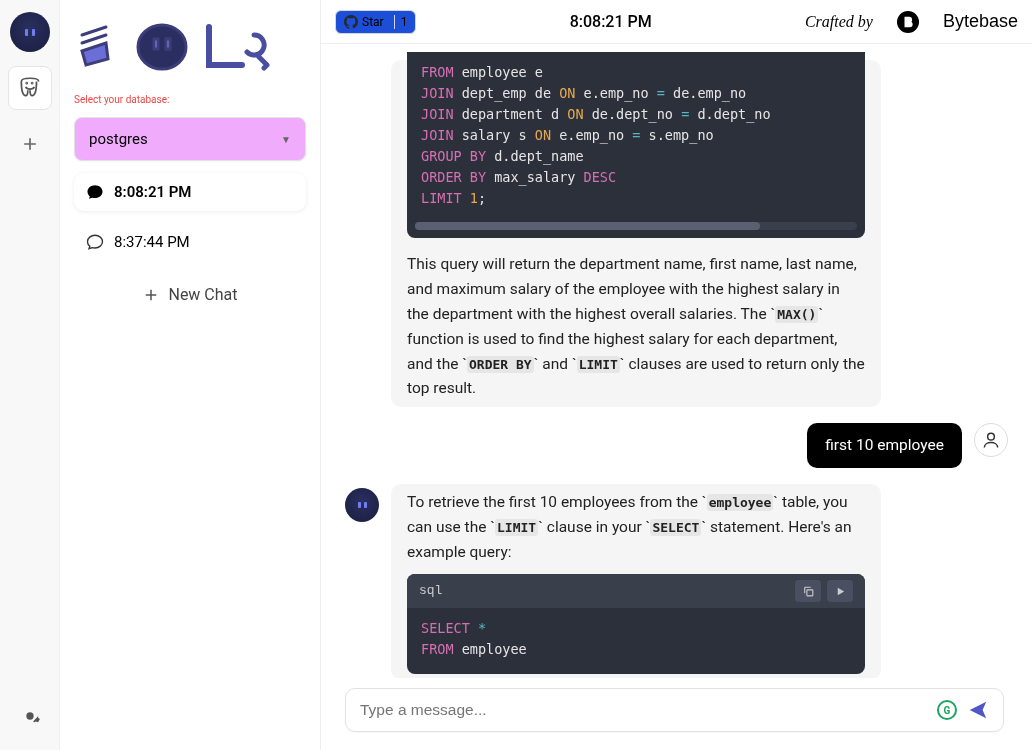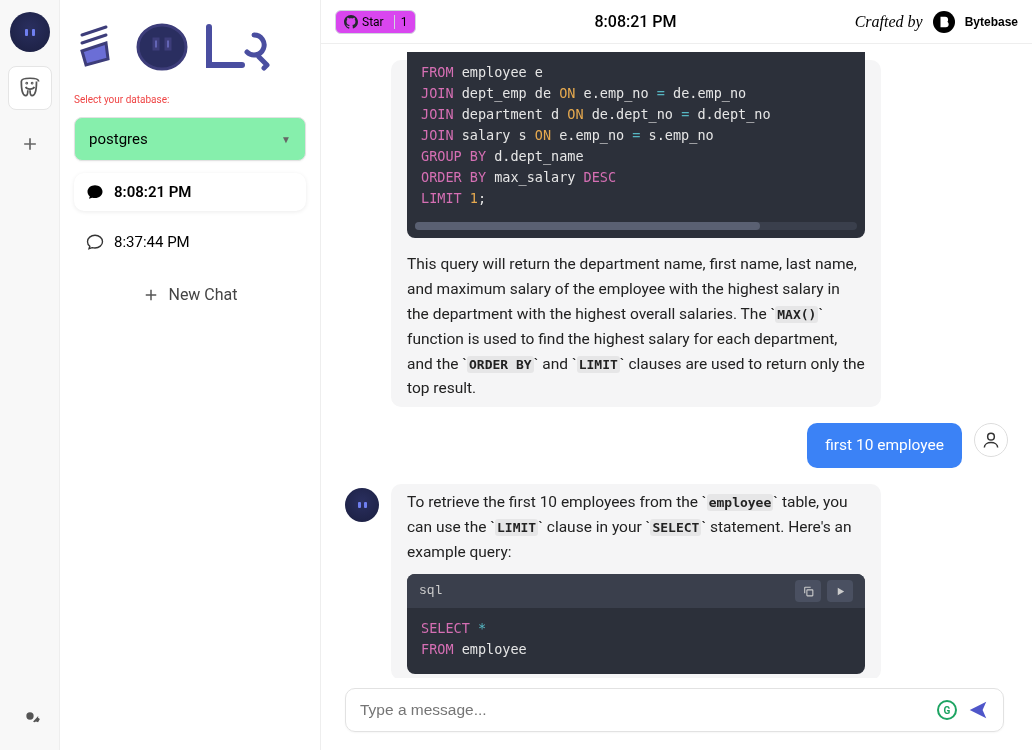--- a/index.html
+++ b/index.html
@@ -11,45 +11,45 @@
 .rail-avatar .eyes span { width:3px; height:7px; background:#6f7ff0; border-radius:1px; }
 .rail-db { width:44px; height:44px; background:#fff; border:1px solid #e5e5e5; border-radius:8px; display:flex; align-items:center; justify-content:center; }
 .rail-add { width:44px; height:44px; display:flex; align-items:center; justify-content:center; color:#666; font-size:24px; cursor:pointer; }
 .rail-spacer { flex:1; }
 .rail-gear { width:44px; height:44px; display:flex; align-items:center; justify-content:center; color:#555; margin-bottom:12px; cursor:pointer; }
 
 .sidebar { width: 260px; padding: 12px 14px; display:flex; flex-direction:column; gap:12px; }
 .logo-art { height:70px; display:flex; align-items:center; justify-content:flex-start; gap:6px; padding:4px 0; }
 .logo-art svg { width: 210px; height: 60px; }
 .db-label { font-size: 10px; color:#ef4444; }
-.db-select { position:relative; background:#86efac; border:1px solid #e2e2e2; border-radius:8px; padding:12px 14px; font-size:15px; box-shadow:0 1px 2px rgba(0,0,0,0.04); cursor:pointer; display:flex; justify-content:space-between; align-items:center;}
+.db-select { position:relative; background:#f0abfc; border:1px solid #e2e2e2; border-radius:8px; padding:12px 14px; font-size:15px; box-shadow:0 1px 2px rgba(0,0,0,0.04); cursor:pointer; display:flex; justify-content:space-between; align-items:center;}
 .db-select .chev { color:#666; font-size:10px; }
 .chat-item { display:flex; align-items:center; gap:10px; padding:10px 12px; border-radius:10px; cursor:pointer; font-size:15px; }
 .chat-item.active { background:#fff; box-shadow:0 1px 4px rgba(0,0,0,0.08); font-weight:600; }
 .chat-item .dot { width:18px; height:18px; }
 .new-chat { display:flex; align-items:center; justify-content:center; gap:8px; padding:12px; color:#444; font-size:16px; border-radius:8px; cursor:pointer;text-align:center; }
 
 .main { flex:1; display:flex; flex-direction:column; position:relative; border-left:1px solid #eee; }
 .topbar { height:44px; display:flex; align-items:center; justify-content:space-between; padding:0 14px; border-bottom:1px solid #eee; }
-.gh-btn { display:flex; align-items:center; gap:4px; border:1px solid #d0d7de; border-radius:6px; background:#d946ef; font-size:12px; height:24px; padding:0 8px; cursor:pointer; }
+.gh-btn { display:flex; align-items:center; gap:4px; border:1px solid #d0d7de; border-radius:6px; background:#1d4ed8; font-size:12px; height:24px; padding:0 8px; cursor:pointer; }
 .gh-count { border-left:1px solid #d0d7de; margin-left:6px; padding-left:6px; }
 .top-time { font-size:16px; font-weight:500; }
-.crafted { display:flex; align-items:center; gap:10px; font-family: cursive; font-style:italic; font-size:16px; }
+.crafted { display:flex; align-items:center; gap:24px; font-family: cursive; font-style:italic; font-size:16px; }
 .crafted .b-icon { width:22px; height:22px; border-radius:50%; background:#000; display:flex; align-items:center; justify-content:center; color:#fff; font-size:12px;}
-.crafted .brand { font-family: -apple-system, sans-serif; font-style:normal; font-weight:700; font-size:12px; }
+.crafted .brand { font-family: -apple-system, sans-serif; font-style:normal; font-weight:400; font-size:18px; }
 
 .chat-scroll { flex:1; overflow-y:auto; padding: 0 24px 20px 24px; }
 .msg-row { display:flex; gap:12px; margin:16px 0; }
 .msg-row.user { justify-content:flex-end; }
 .bot-avatar { width:34px; height:34px; border-radius:50%; background: radial-gradient(circle at 50% 40%, #2a2f5f 0%, #1a1e3f 100%); flex-shrink:0; display:flex; align-items:center; justify-content:center; margin-top:4px;}
 .bot-avatar .eyes { display:flex; gap:3px; }
 .bot-avatar .eyes span { width:3px; height:6px; background:#6f7ff0; border-radius:1px; }
 .user-avatar { width:34px; height:34px; border-radius:50%; border:1px solid #ddd; display:flex; align-items:center; justify-content:center; color:#333; flex-shrink:0;}
 .bubble { background:#f5f5f6; border-radius:10px; padding:6px 16px; max-width:560px; font-size:15.5px; line-height:1.6; color:#222; }
-.bubble.user { background:#3b82f6; color:#fff; padding:10px 18px; max-width:none; }
+.bubble.user { background:#000000; color:#fff; padding:10px 18px; max-width:none; }
 .bubble code.inline { font-family: ui-monospace, Menlo, monospace; background:rgba(0,0,0,0.06); padding:1px 2px; border-radius:3px; font-size:13px; font-weight:600;margin-top:8px; }
 .codeblock { background:#2c303a; border-radius:8px; margin-top:10px; overflow:hidden; position:relative; }
 .code-head { background:#3a3f4c; padding:6px 12px; display:flex; justify-content:space-between; align-items:center; }
 .code-lang { color:#ccc; font-family: Liberation Mono, monospace; font-size:13px; }
 .code-actions { display:flex; gap:6px; }
 .code-action { width:26px; height:22px; background:#4a5061; border-radius:4px; display:flex; align-items:center; justify-content:center; color:#ccc; cursor:pointer; }
 .codebody { padding:10px 14px 14px 14px; font-family: ui-monospace, Menlo, monospace; font-size:13.5px; line-height:1.55; color:#e6e6e6; overflow-x:auto; white-space:pre; }
 .code-scrollbar { height:8px; background:#3a3f4c; border-radius:4px; margin:0 8px 8px 8px; position:relative; }
 .code-scrollbar .thumb { position:absolute; left:0; top:0; height:8px; width:78%; background:#5a6072; border-radius:4px; }
 .kw-pink { color:#d66fb4; }

